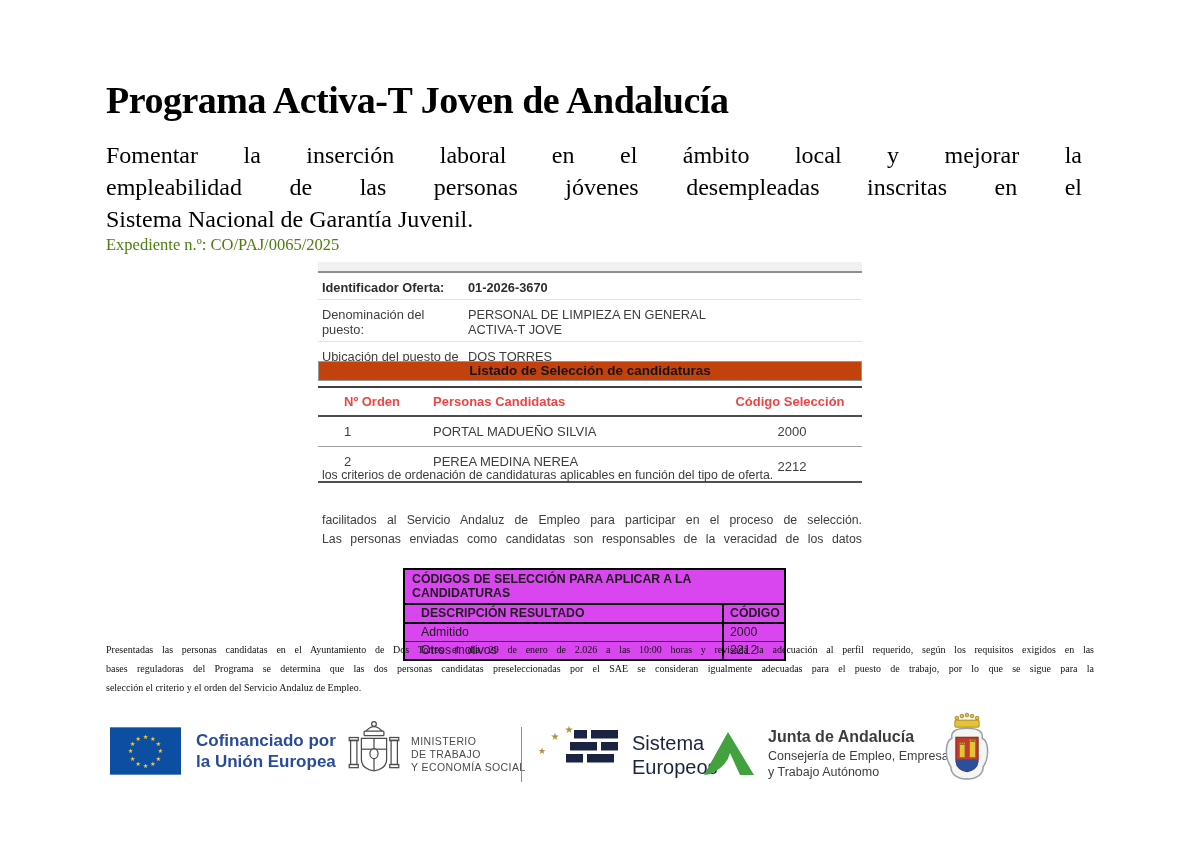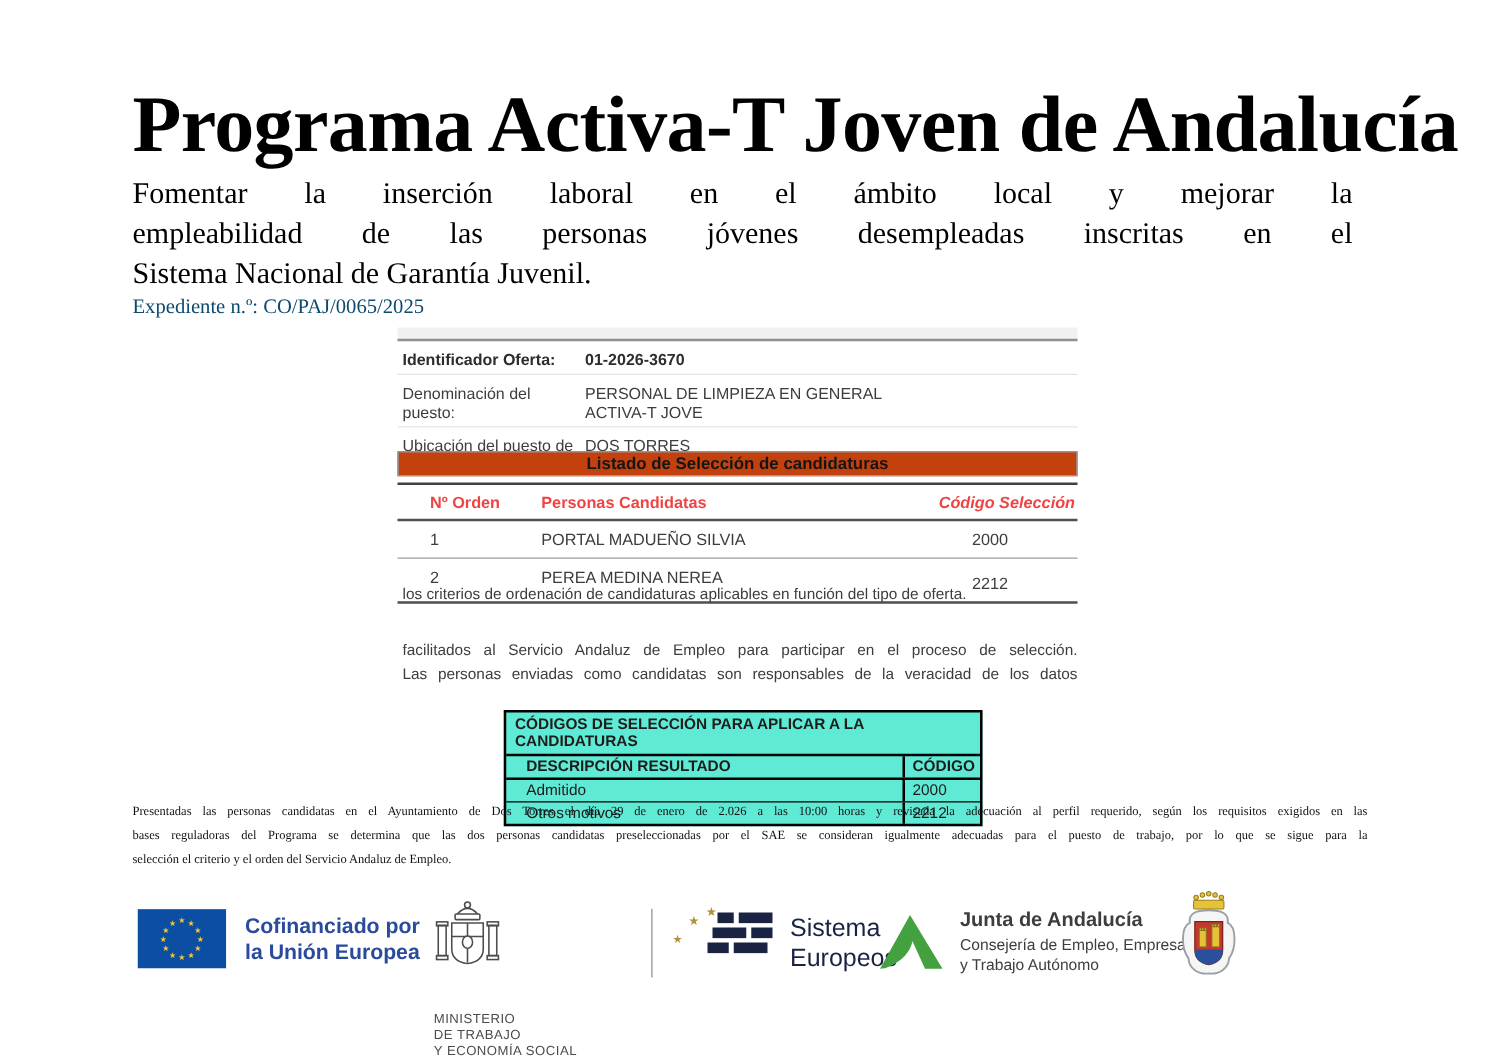--- a/index.html
+++ b/index.html
@@ -1,27 +1,27 @@
 <!DOCTYPE html>
 <html><head>
 <meta charset="utf-8">
 <style>
   html,body{margin:0;padding:0;background:#fff;}
   .page{position:relative;width:1200px;height:849px;background:#ffffff;overflow:hidden;
         font-family:"Liberation Sans",sans-serif;color:#222;}
 
   
   .title{position:absolute;left:106px;top:72px;margin:0;
-         font-family:"Liberation Serif",serif;font-weight:700;font-size:64px;line-height:56px;
+         font-family:"Liberation Serif",serif;font-weight:700;font-size:38px;line-height:56px;
          color:#000;letter-spacing:-0.5px;white-space:nowrap;}
   .lead{position:absolute;left:106px;top:139px;width:976px;
         font-family:"Liberation Serif",serif;font-size:24px;line-height:32px;color:#000;}
   .jline{text-align:justify;text-align-last:justify;}
   .expediente{position:absolute;left:106px;top:235px;
-        font-family:"Liberation Serif",serif;font-size:16.5px;color:#0c4a6e;}
+        font-family:"Liberation Serif",serif;font-size:16.5px;color:#4d7c0f;}
 
   
   .offer{position:absolute;left:318px;top:262px;width:544px;font-size:12.8px;color:#3d3d3d;}
   .offer-stripe{height:9px;background:#f1f1f1;border-bottom:2px solid #8f8f8f;}
   .offer-row{display:flex;padding:7px 0 4px 4px;border-bottom:1px solid #e3e3e3;}
   .offer-row:last-child{border-bottom:none;}
   .offer-row.bold{font-weight:700;color:#2d2d2d;}
   .offer-label{width:142px;flex:none;}
   .offer-value{margin-left:4px;white-space:pre-line;}
 
@@ -32,48 +32,48 @@
 
   
   .cand{position:absolute;left:318px;top:386px;width:544px;font-size:13px;color:#3d3d3d;}
   .cand-head{display:flex;border-top:2px solid #404040;border-bottom:2px solid #4f4f4f;
         font-weight:700;color:#ef4444;padding:6px 0;}
   .cand-row{display:flex;padding:7px 0;border-bottom:1.5px solid #9e9e9e;}
   .cand-row:last-child{border-bottom:2px solid #4f4f4f;}
   .c1{width:115px;padding-left:26px;box-sizing:border-box;flex:none;}
   .c2{flex:1;}
   .c3{width:140px;flex:none;text-align:center;}
-  .cand-head .c3{text-align:right;padding-right:2px;font-style:italic;}
+  .cand-head .c3{text-align:center;padding-right:2px;}
   .c3.low{padding-top:5px;}
 
   
   .note{position:absolute;left:322px;width:540px;font-size:12.3px;line-height:18.5px;color:#3d3d3d;}
   .n1{top:466px;}
   .n2{top:511px;}
 
   
   .codes{position:absolute;left:403px;top:568px;width:383px;box-sizing:border-box;
-        border:2px solid #000;font-size:12.3px;color:#1c1c1c;background:#5eead4;}
+        border:2px solid #000;font-size:12.3px;color:#1c1c1c;background:#d946ef;}
   .codes-title{font-weight:700;padding:2px 7px 3px;border-bottom:2px solid #000;}
   .codes-row{display:flex;border-bottom:1px solid #000;}
   .codes-row:last-child{border-bottom:none;}
   .codes-head{font-weight:700;border-bottom:2px solid #000;}
   .cd1{flex:1;padding:1px 16px 2px;}
   .cd2{width:62px;flex:none;border-left:2px solid #000;padding:1px 6px 2px;box-sizing:border-box;}
 
   
   .closing{position:absolute;left:106px;top:640px;width:988px;
         font-family:"Liberation Serif",serif;font-size:10px;line-height:19px;color:#111;}
 
   
   .logo{position:absolute;display:flex;}
   .logo-eu{left:110px;top:727px;align-items:center;gap:15px;}
   .eu-flag{width:71px;height:48px;display:block;}
   .eu-text{font-weight:700;font-size:17px;line-height:21px;color:#2a4b9b;}
-  .logo-min{left:347px;top:719px;gap:10px;flex-direction:column;}
+  .logo-min{left:347px;top:719px;gap:10px;}
   .min-coat{width:54px;height:64px;display:block;}
   .min-text{font-size:10.5px;line-height:13px;color:#4a4a4a;letter-spacing:.4px;padding-top:16px;}
   .logo-divider{position:absolute;left:521px;top:727px;width:1px;height:55px;background:#8f8f8f;}
   .logo-fondos{left:534px;top:722px;gap:10px;}
   .fondos-flag{width:88px;height:58px;display:block;}
   .fondos-text{font-size:20px;line-height:24px;color:#1b2343;padding-top:9px;}
   .logo-junta{left:703px;top:727px;gap:13px;}
   .junta-a{width:52px;height:46px;display:block;margin-top:3px;}
   .junta-text{font-size:12.5px;line-height:16px;color:#3d3d3d;}
   .junta-title{font-size:16px;font-weight:700;line-height:20px;margin-bottom:1px;}

